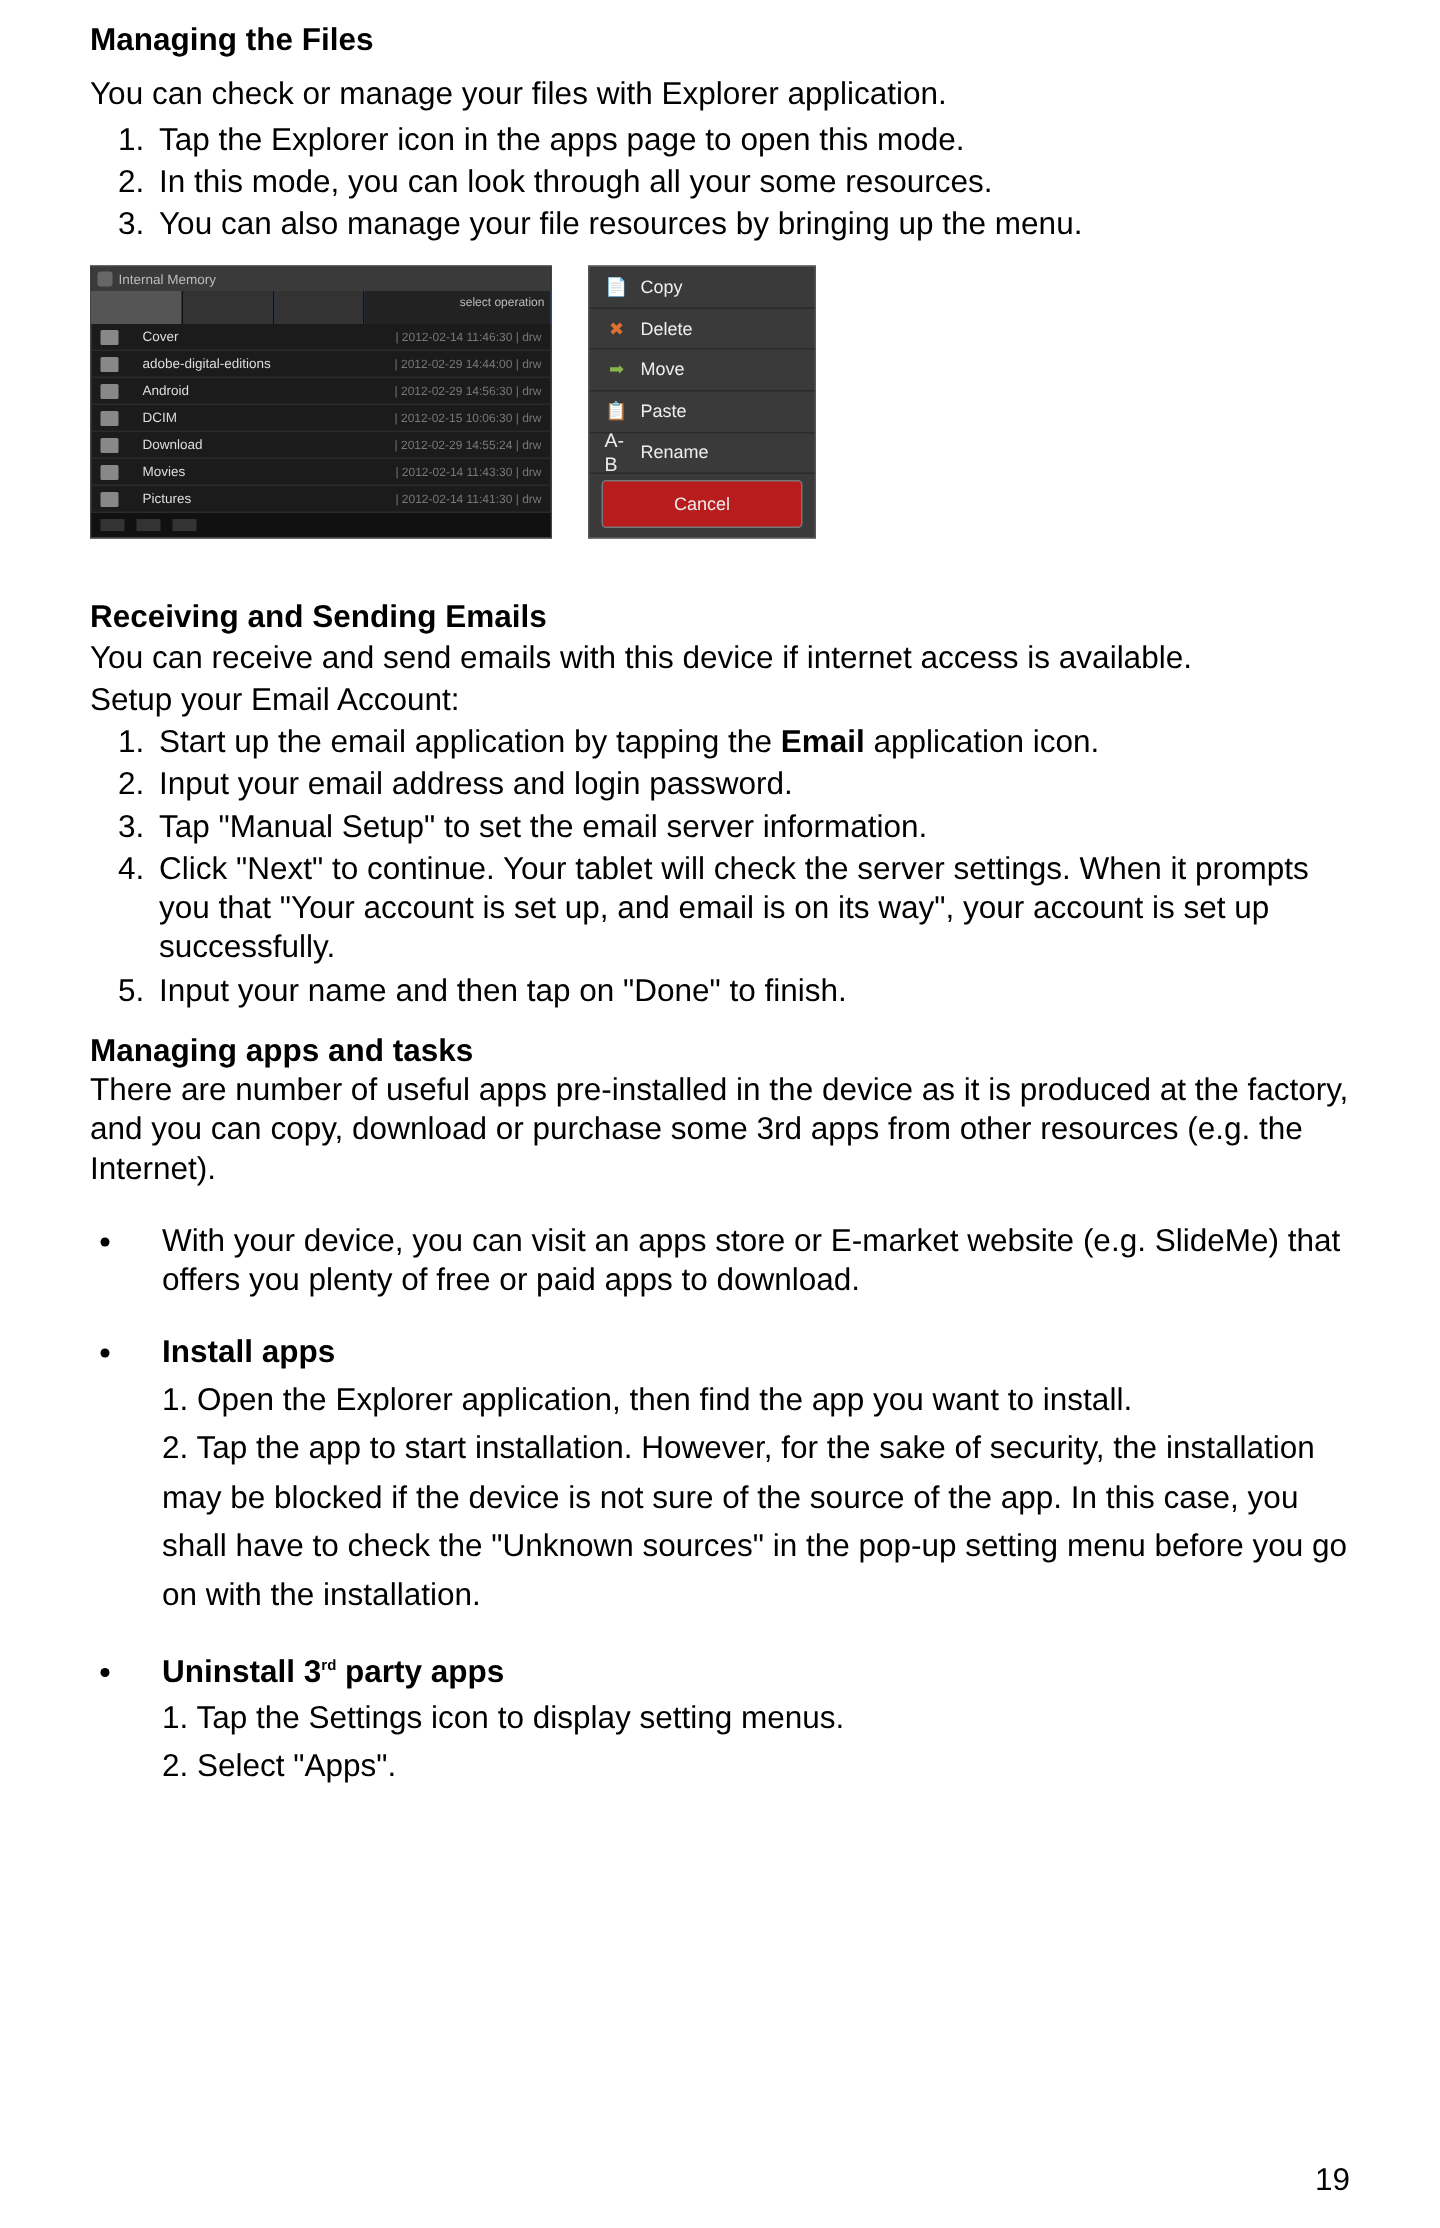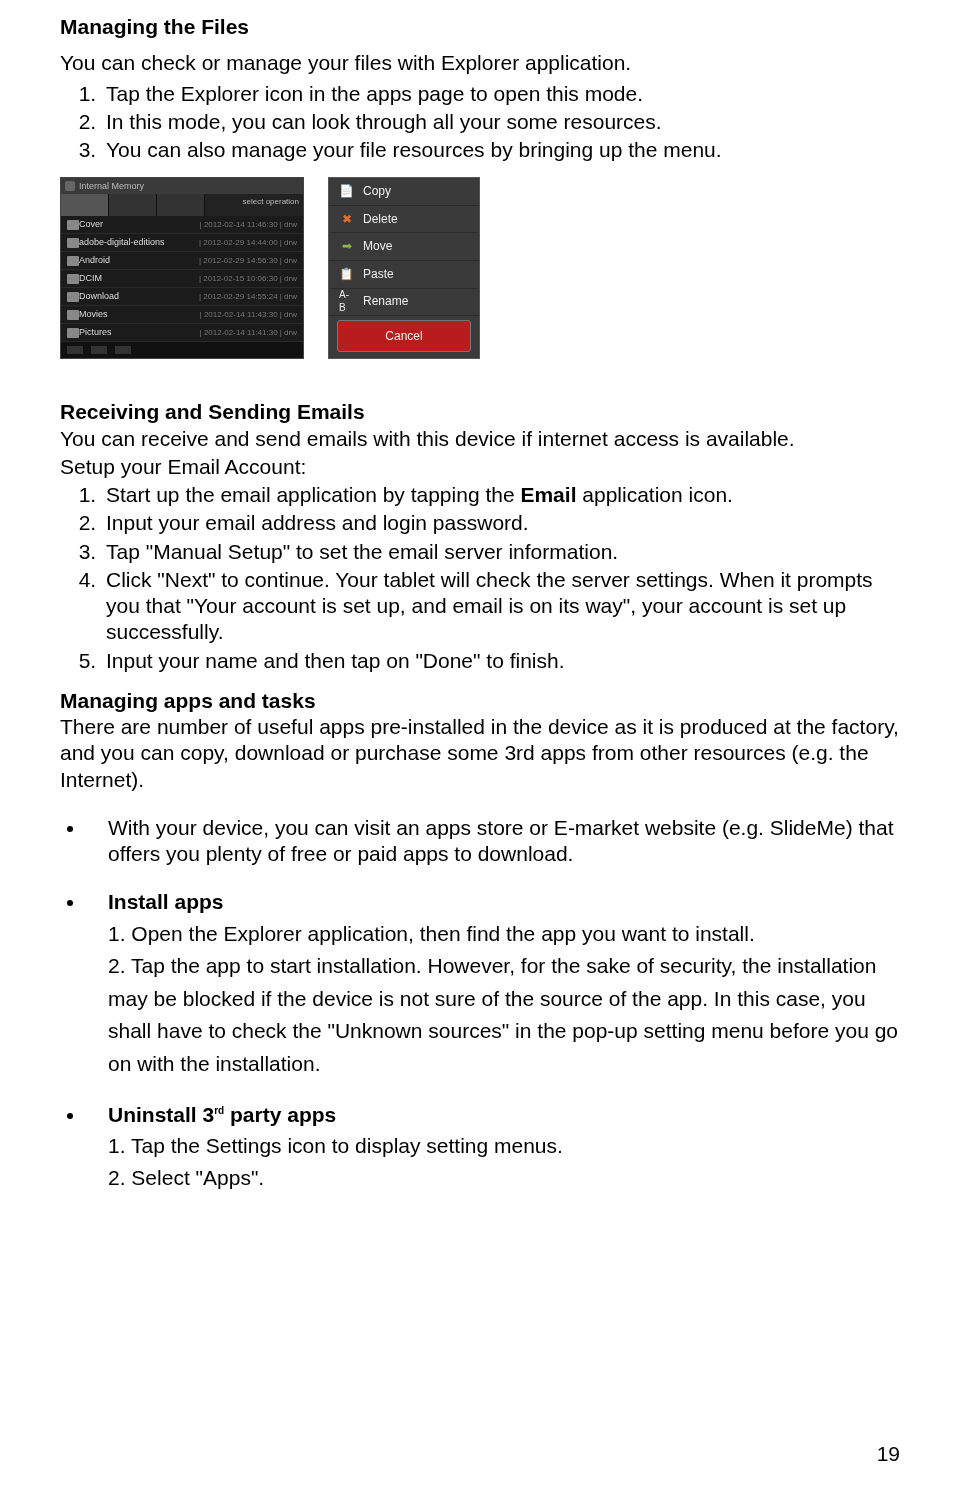--- a/index.html
+++ b/index.html
@@ -15,31 +15,31 @@
     padding:14px 60px 0 60px;
     position:relative;
   }
   .heading{font-weight:bold;margin:0 0 10px 0;}
   .intro{margin:0 0 4px 0;}
   ol.main-list{margin:0 0 14px 0;padding-left:42px;}
   ol.main-list li{padding-left:4px;margin-bottom:2px;}
   .setup-line{margin:0 0 2px 0;}
   .figures{display:flex;gap:24px;margin:12px 0 40px 0;}
   .fig-explorer{
-    width:244px;height:182px;background:#1b1b1b;border:1px solid #444;
+    width:308px;height:182px;background:#1b1b1b;border:1px solid #444;
     box-sizing:border-box;display:flex;flex-direction:column;color:#bbb;font-size:9px;
   }
   .expl-top{height:16px;background:#3a3a3a;display:flex;align-items:center;padding:0 4px;gap:4px;}
   .expl-top .dot{width:10px;height:10px;background:#666;border-radius:2px;}
   .expl-tabs{height:22px;background:#3b82f6;display:flex;}
   .expl-tabs .tab{flex:1;border-right:1px solid #111;background:#333;}
   .expl-tabs .tab.sel{background:#555;}
   .expl-tabs .otab{flex:2;background:#222;text-align:right;padding:3px 4px 0 0;font-size:8px;}
   .expl-rows{flex:1;display:flex;flex-direction:column;}
-  .expl-row{flex:1;display:flex;align-items:center;padding:0 6px;border-bottom:1px solid #2a2a2a;gap:0;}
+  .expl-row{flex:1;display:flex;align-items:center;padding:0 6px;border-bottom:1px solid #2a2a2a;gap:16px;}
   .fico{width:12px;height:10px;background:#888;border-radius:1px;}
   .expl-row .rname{flex:1;color:#ddd;}
   .expl-row .rstamp{color:#777;font-size:8px;}
   .expl-bar{height:16px;background:#111;display:flex;align-items:center;padding:0 6px;gap:8px;}
   .expl-bar .seg{width:16px;height:8px;background:#333;}
   .fig-menu{
     width:152px;height:182px;background:#3a3a3a;border:1px solid #555;
     box-sizing:border-box;display:flex;flex-direction:column;color:#eee;font-size:12px;
   }
   .menu-item{flex:1;display:flex;align-items:center;gap:8px;padding:0 10px;border-bottom:1px solid #2b2b2b;}
@@ -138,21 +138,21 @@
       </div>
     <div class="menu-item">
         <span class="mico" style="color:#8ab54a">➡</span>
         <span>Move</span>
       </div>
     <div class="menu-item">
         <span class="mico">📋</span>
         <span>Paste</span>
       </div>
     <div class="menu-item">
-        <span class="mico" style="font-size:10px">A-B</span>
+        <span class="mico" style="font-size:13px">A-B</span>
         <span>Rename</span>
       </div>
     <div class="cancel-row">Cancel</div>
   </div>
 </div>
 
 <p class="heading" style="margin-bottom:0">Receiving and Sending Emails</p>
 <p class="para" style="margin-bottom:2px">You can receive and send emails with this device if internet access is available.</p>
 <p class="setup-line">Setup your Email Account:</p>
 <ol class="main-list">

